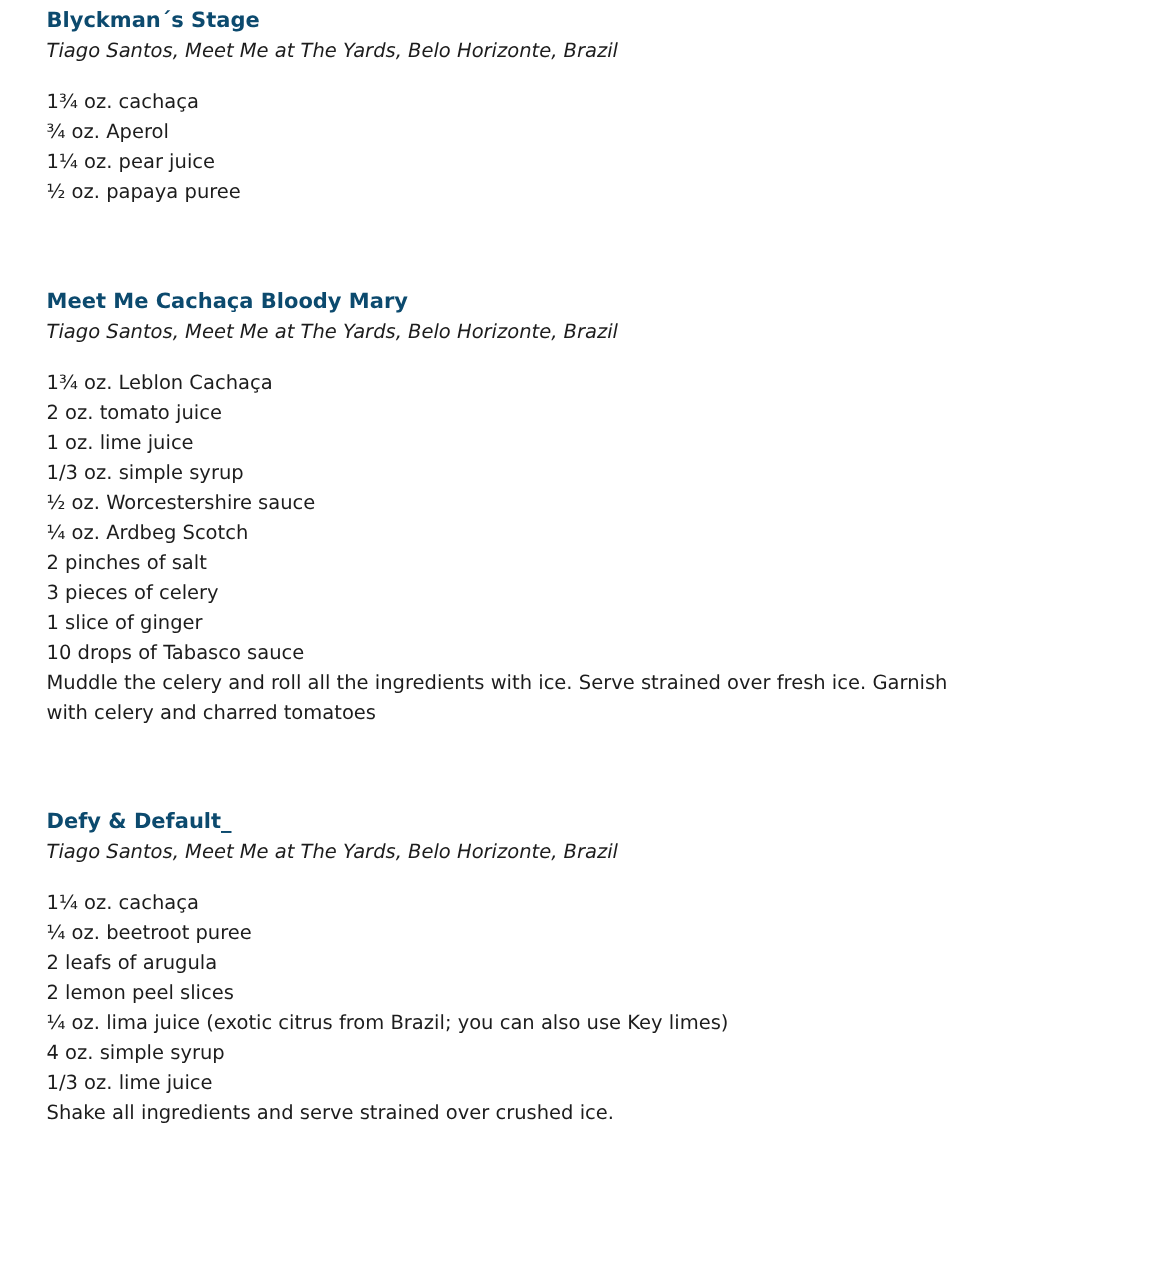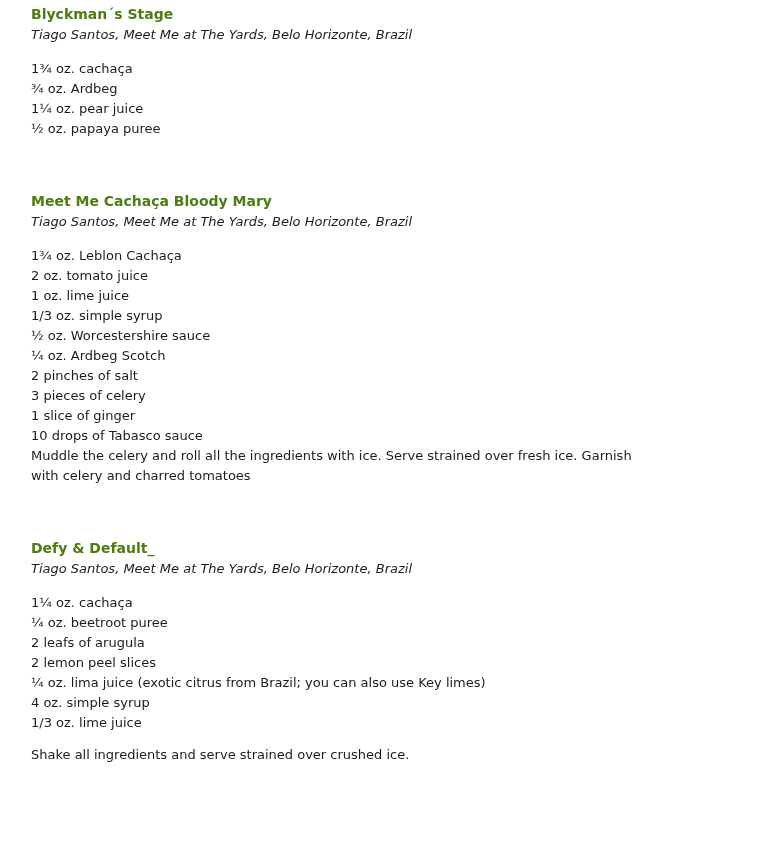--- a/index.html
+++ b/index.html
@@ -19,55 +19,55 @@
     font-family: "DejaVu Sans", "Liberation Sans", sans-serif;
     font-size: 13px;
     line-height: 20px;
     color: #1c1c1c;
   }
   .doc p { margin: 0; }
   .recipe-title {
     font-size: 14px;
     font-weight: bold;
     line-height: 22px;
-    color: #4d7c0f;
+    color: #0c4a6e;
   }
   .recipe-attribution {
     font-style: italic;
   }
   .ingredients {
     margin-top: 14px;
   }
   .ingredient-line {
     white-space: nowrap;
   }
   .instructions {
     margin-top: 19px;
     max-width: 645px;
   }
   .instructions.attached {
-    margin-top: 12px;
+    margin-top: 0;
   }
   .recipe + .recipe {
     margin-top: 51px;
   }
 </style>
 </head>
 <body>
 
 <div class="doc">
 
   <section class="recipe">
     <div class="recipe-header">
       <p class="recipe-title">Blyckman´s Stage</p>
       <p class="recipe-attribution">Tiago Santos, Meet Me at The Yards, Belo Horizonte, Brazil</p>
     </div>
     <div class="ingredients">
       <div class="ingredient-line">1¾ oz. cachaça</div>
-      <div class="ingredient-line">¾ oz. Ardbeg</div>
+      <div class="ingredient-line">¾ oz. Aperol</div>
       <div class="ingredient-line">1¼ oz. pear juice</div>
       <div class="ingredient-line">½ oz. papaya puree</div>
     </div>
   </section>
 
   <section class="recipe">
     <div class="recipe-header">
       <p class="recipe-title">Meet Me Cachaça Bloody Mary</p>
       <p class="recipe-attribution">Tiago Santos, Meet Me at The Yards, Belo Horizonte, Brazil</p>
     </div>

